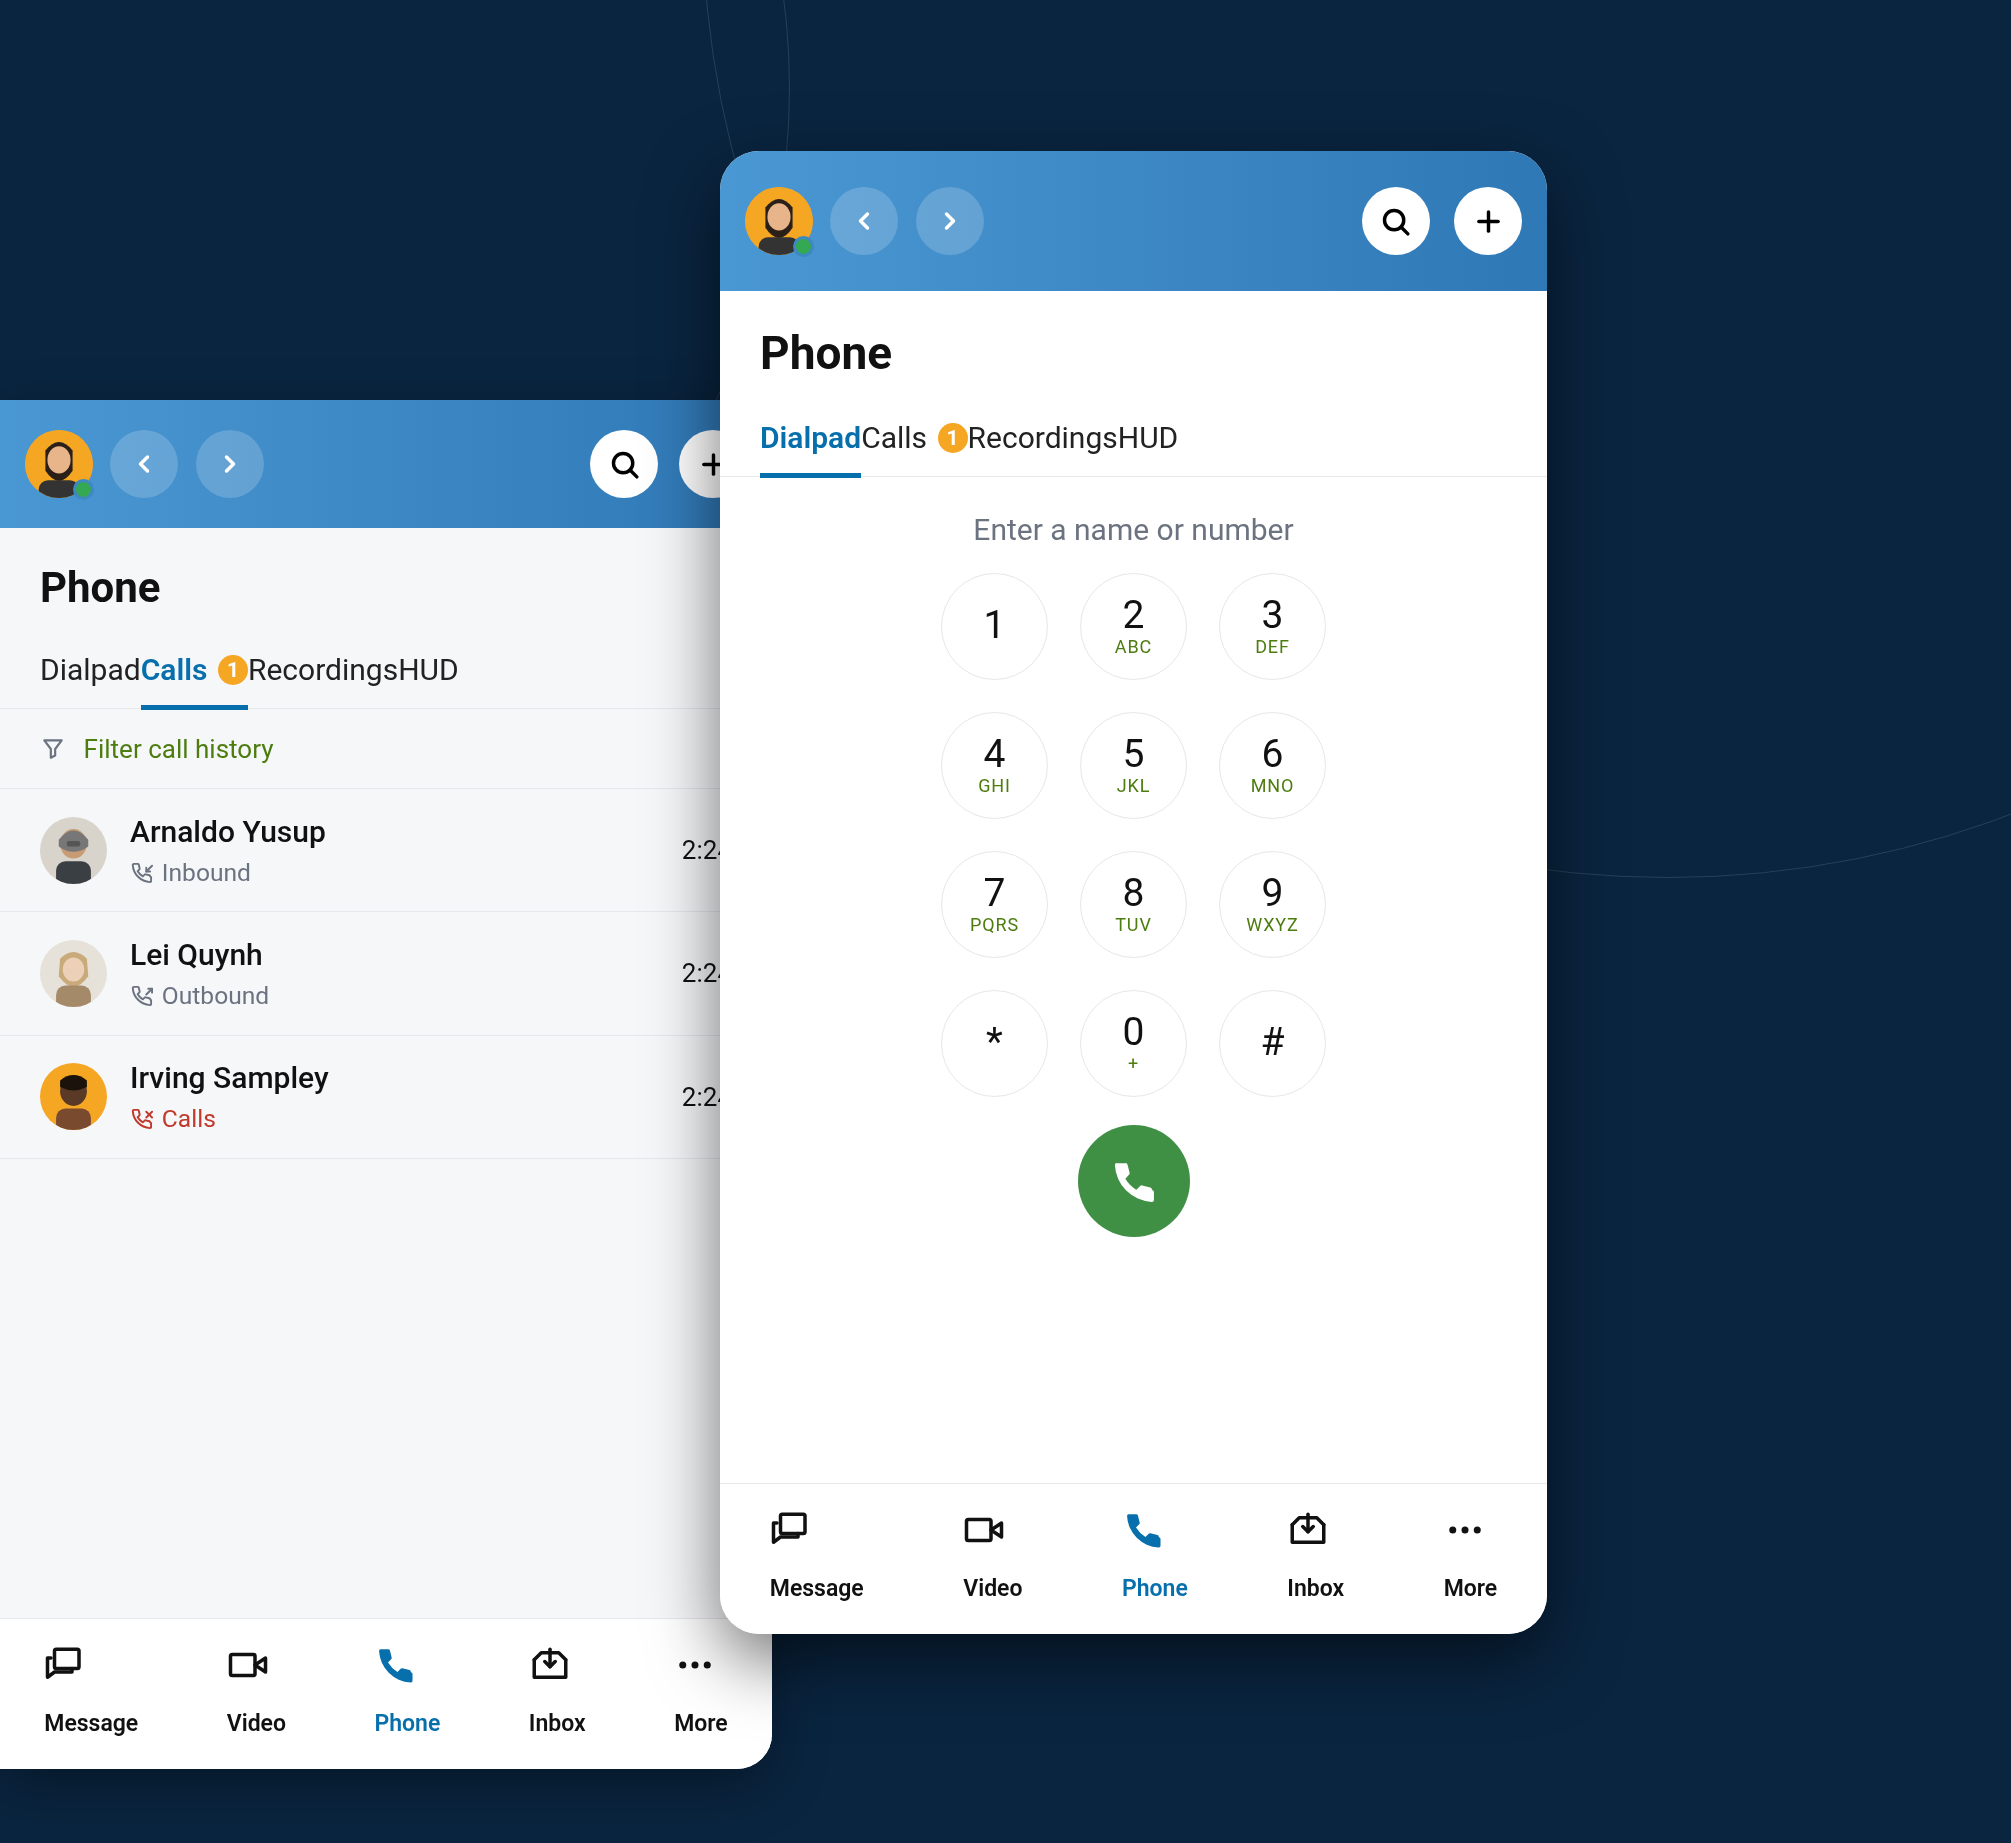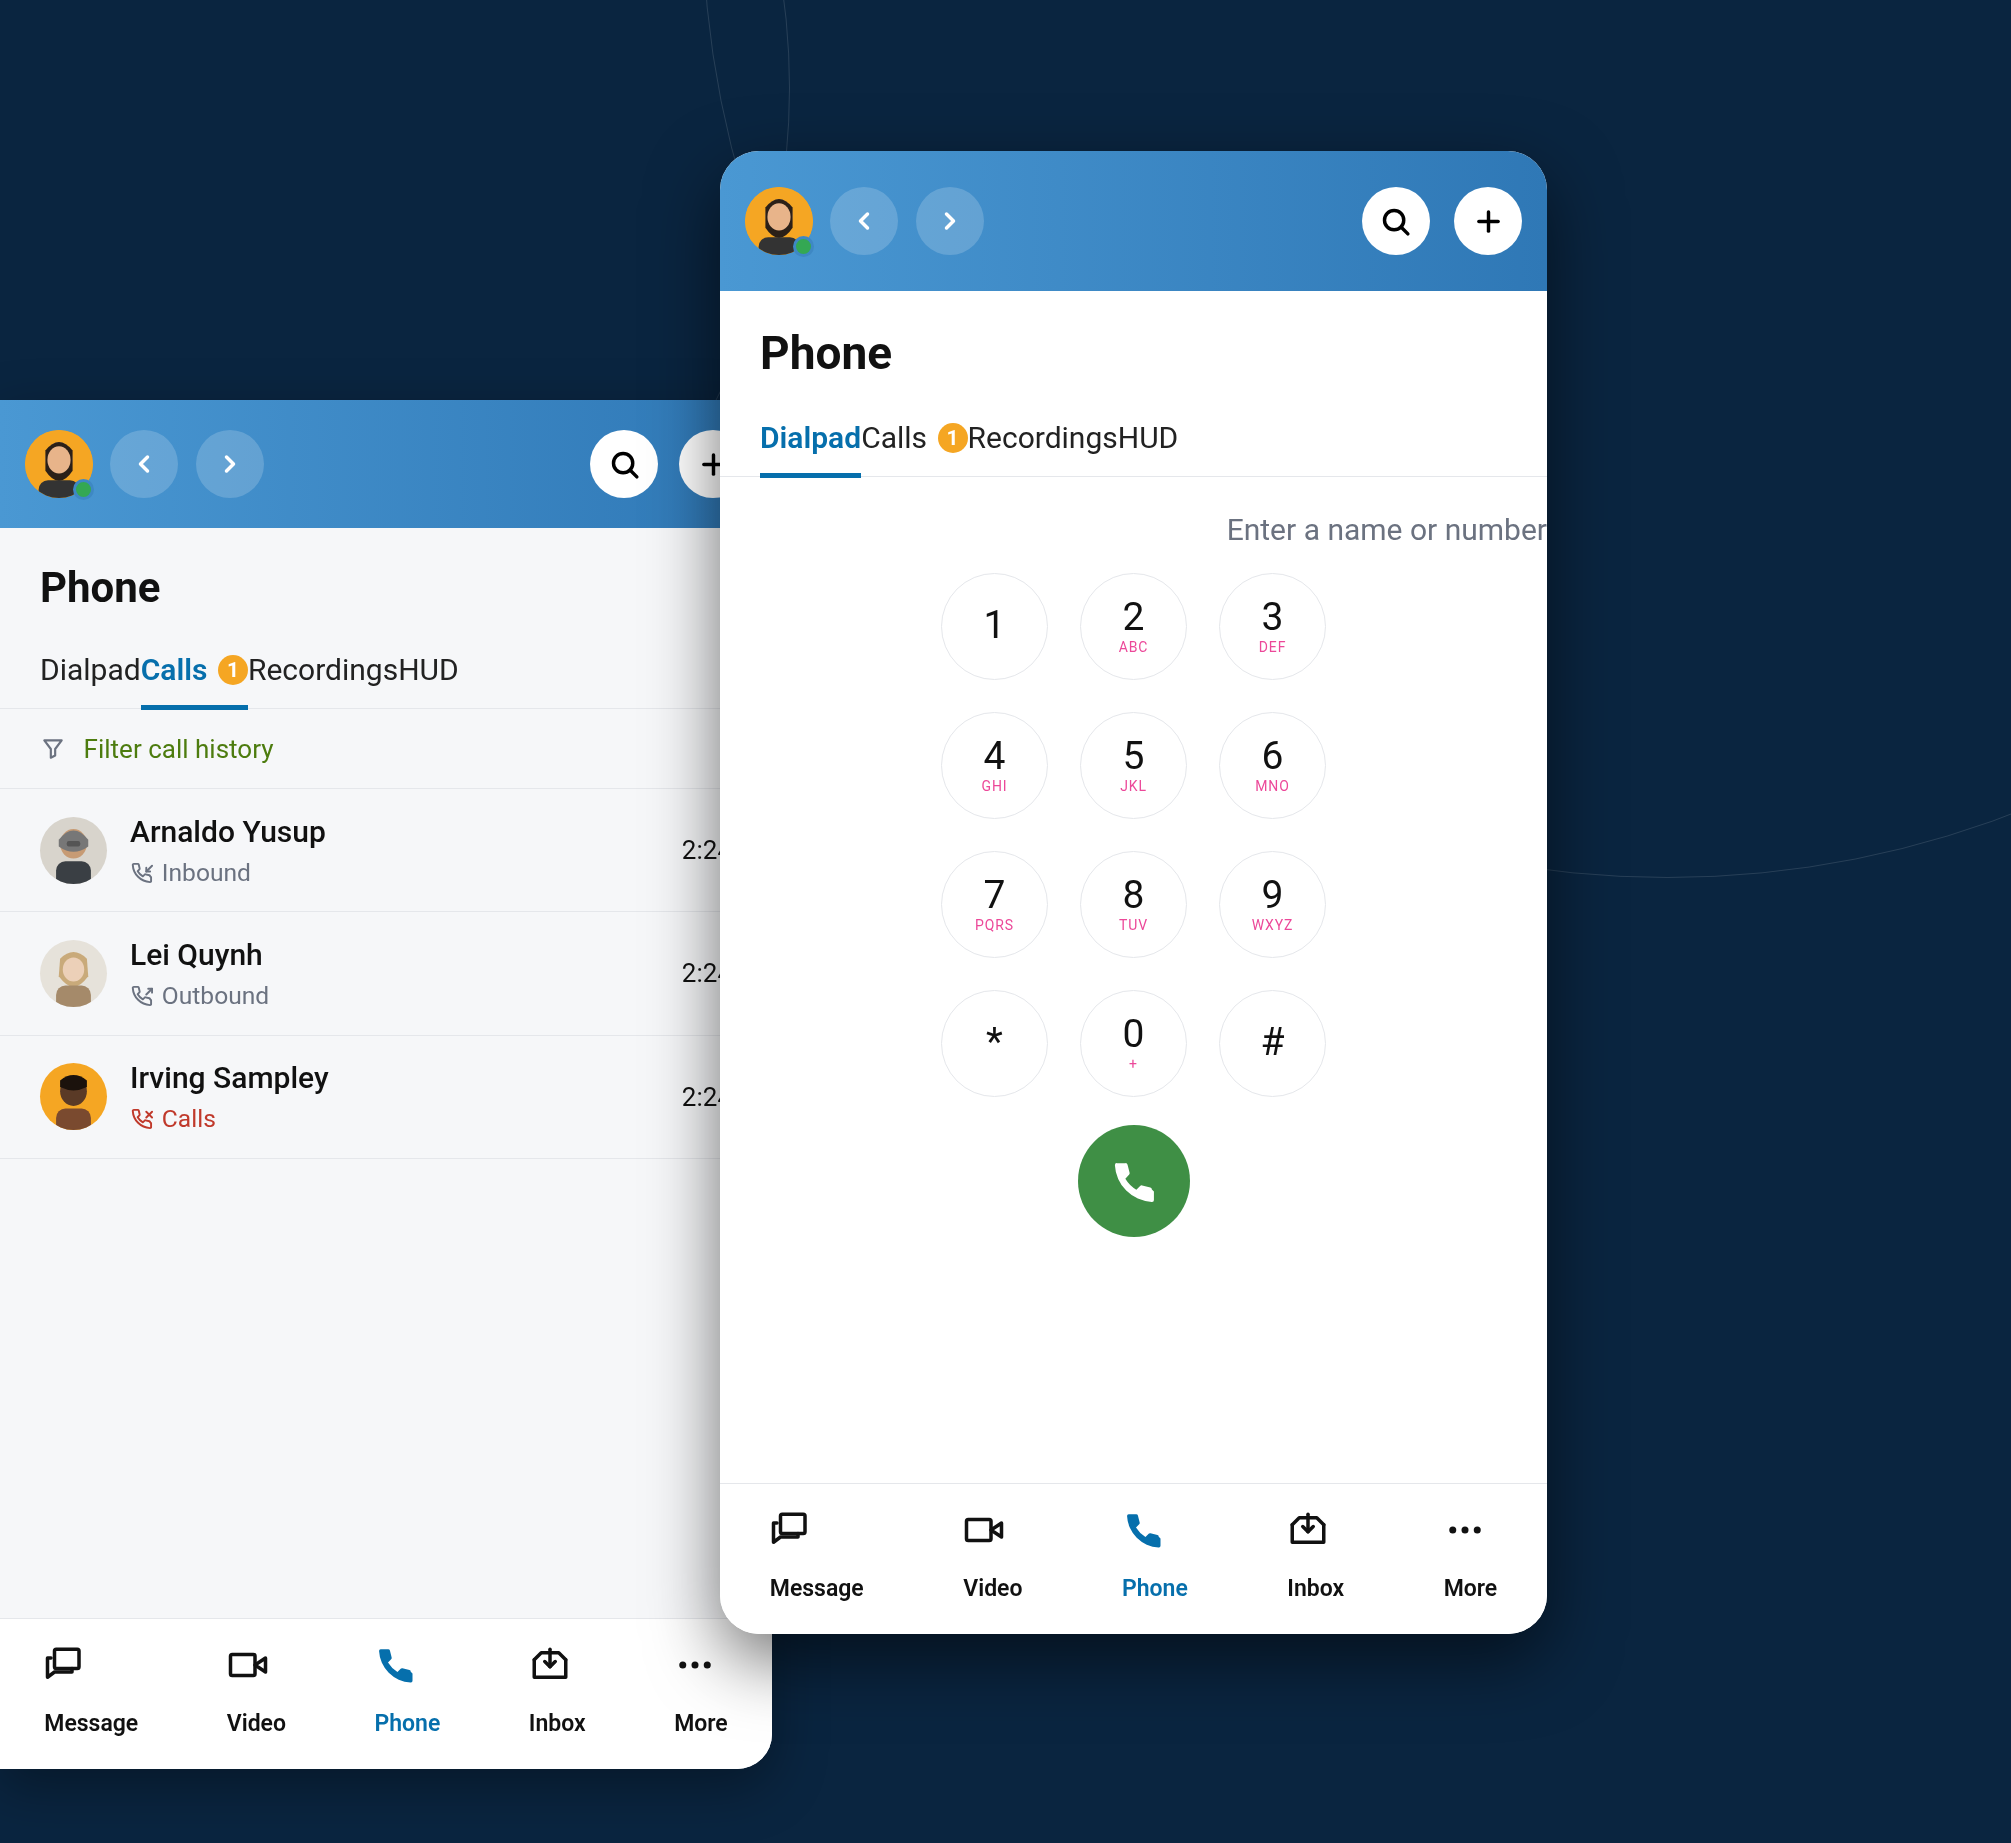--- a/index.html
+++ b/index.html
@@ -58,26 +58,26 @@
   
   .card-front {
     position:absolute; top:151px; left:720px; width:827px; height:1483px;
     background:#fff; border-radius:39px; overflow:hidden;
     box-shadow: 0 26px 70px rgba(0,0,0,.55);
     display:flex; flex-direction:column;
   }
   .card-front .hdr { height:140px; }
   .card-front .section-title { font-size:46px; }
 
-  .dial-input { text-align:right; font-size:30px; color:#6b7280; padding:35px 0 26px; }
+  .dial-input { text-align:center; font-size:30px; color:#6b7280; padding:35px 0 26px; }
 
   .dial-grid { display:grid; grid-template-columns:repeat(3,107px); grid-auto-rows:107px; gap:32px 32px; justify-content:center; }
   .key { border:1.8px solid #e5e7eb; border-radius:50%; display:flex; flex-direction:column; align-items:center; justify-content:center; cursor:pointer; background:#fff; }
   .key .num { font-size:39px; color:#111; line-height:1; }
-  .key .let { font-size:14px; color:#ec4899; letter-spacing:0.9px; margin-top:1.8px; }
+  .key .let { font-size:18px; color:#4d7c0f; letter-spacing:0.9px; margin-top:1.8px; }
 
   .call-btn-row { display:flex; justify-content:center; padding:28px 0 17.6px; }
   .call-btn { width:112px; height:112px; border-radius:50%; background:#3f8f45; display:flex; align-items:center; justify-content:center; cursor:pointer; }
   .call-btn svg { fill:#fff; }
 </style>
 </head>
 <body>
 
 <div class="bg-arc1"></div>
 <div class="bg-arc2"></div>

